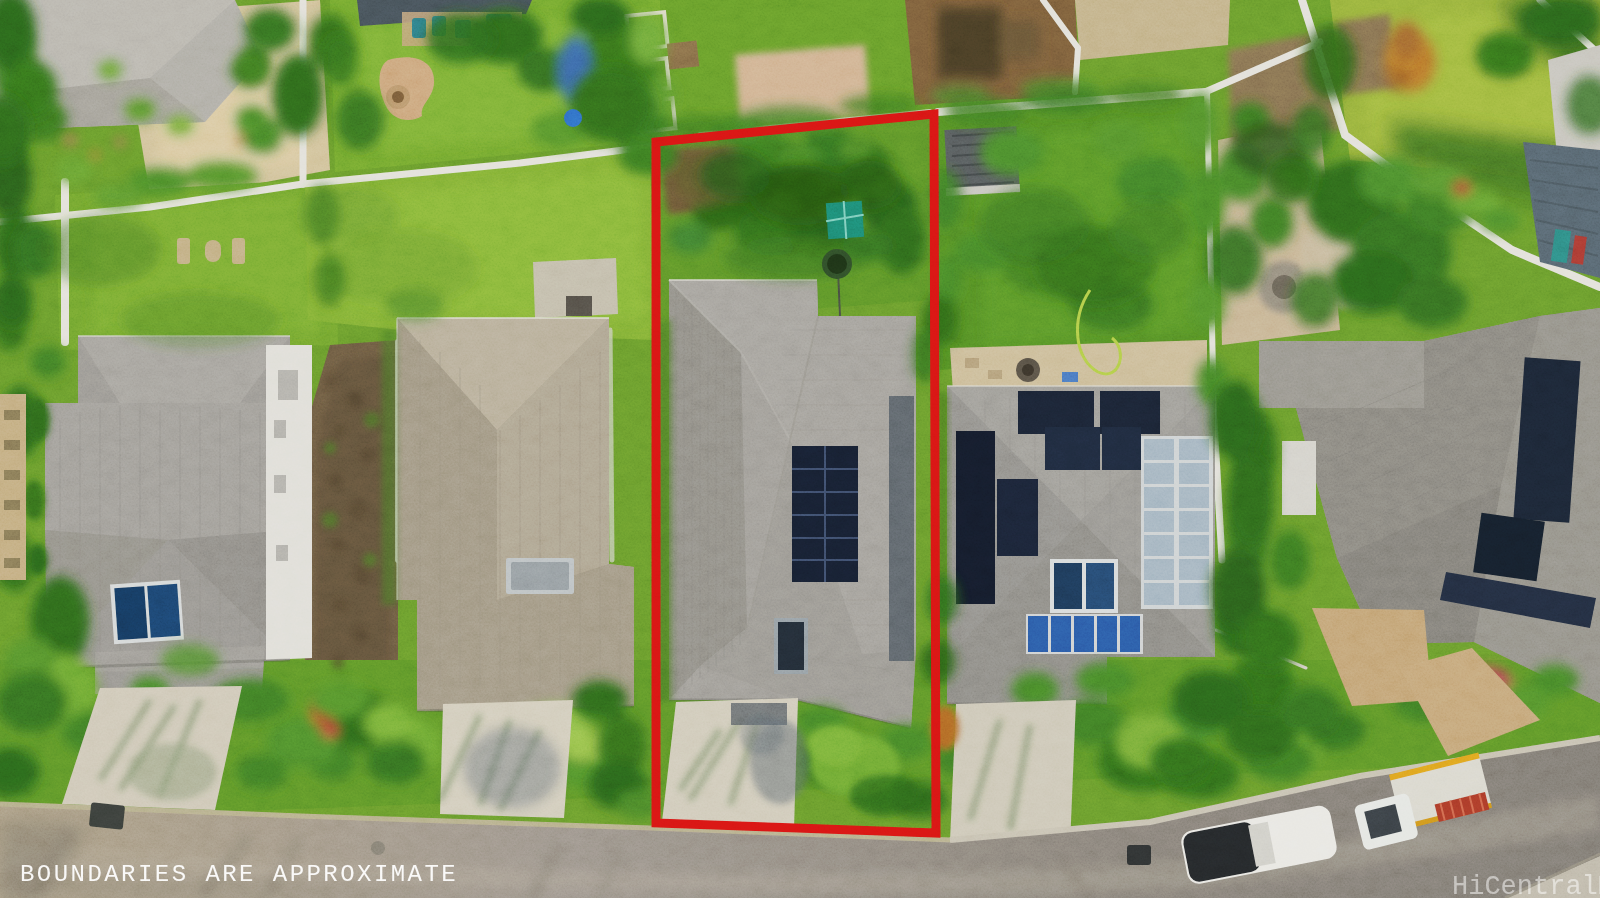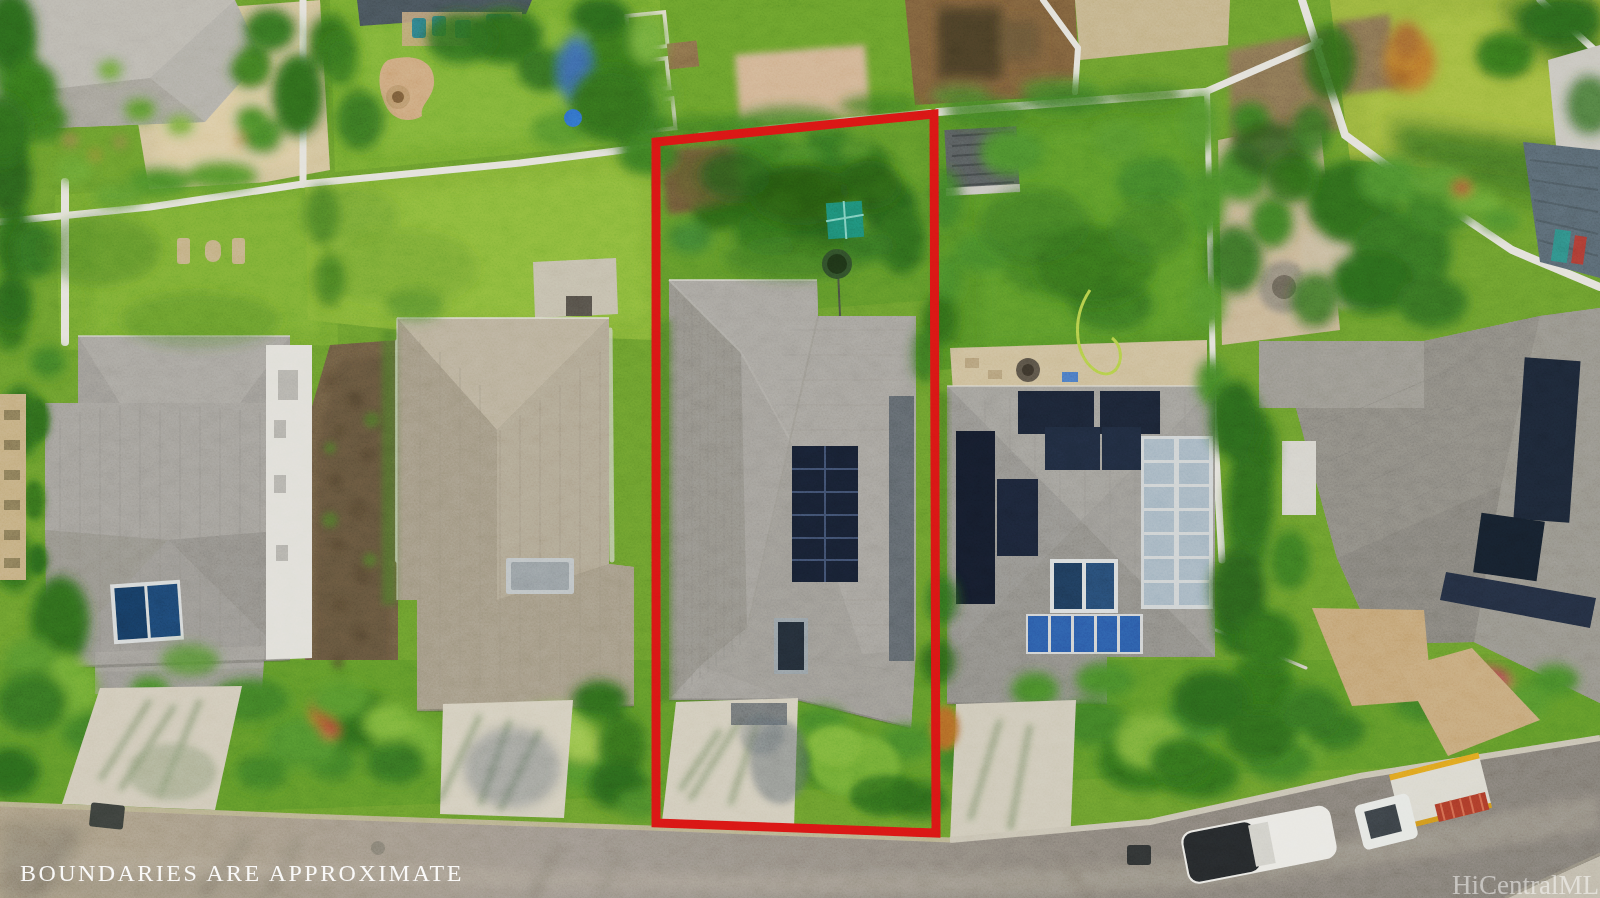--- a/index.html
+++ b/index.html
@@ -1,16 +1,16 @@
 <!DOCTYPE html>
 <html><head>
 <meta charset="utf-8">
 <style>
 html,body{margin:0;padding:0;background:#000;}
-#stage{position:relative;width:1600px;height:898px;overflow:hidden;font-family:Liberation Serif, serif;}
+#stage{position:relative;width:1600px;height:898px;overflow:hidden;font-family:Liberation Mono, monospace;}
 </style>
 </head>
 <body>
 <div id="stage">
 <svg width="1600" height="898" viewBox="0 0 1600 898">
 <defs>
 <filter id="b6" x="-40%" y="-40%" width="180%" height="180%">
           <feGaussianBlur stdDeviation="6"></feGaussianBlur>
         </filter>
 <filter id="b3" x="-40%" y="-40%" width="180%" height="180%">

